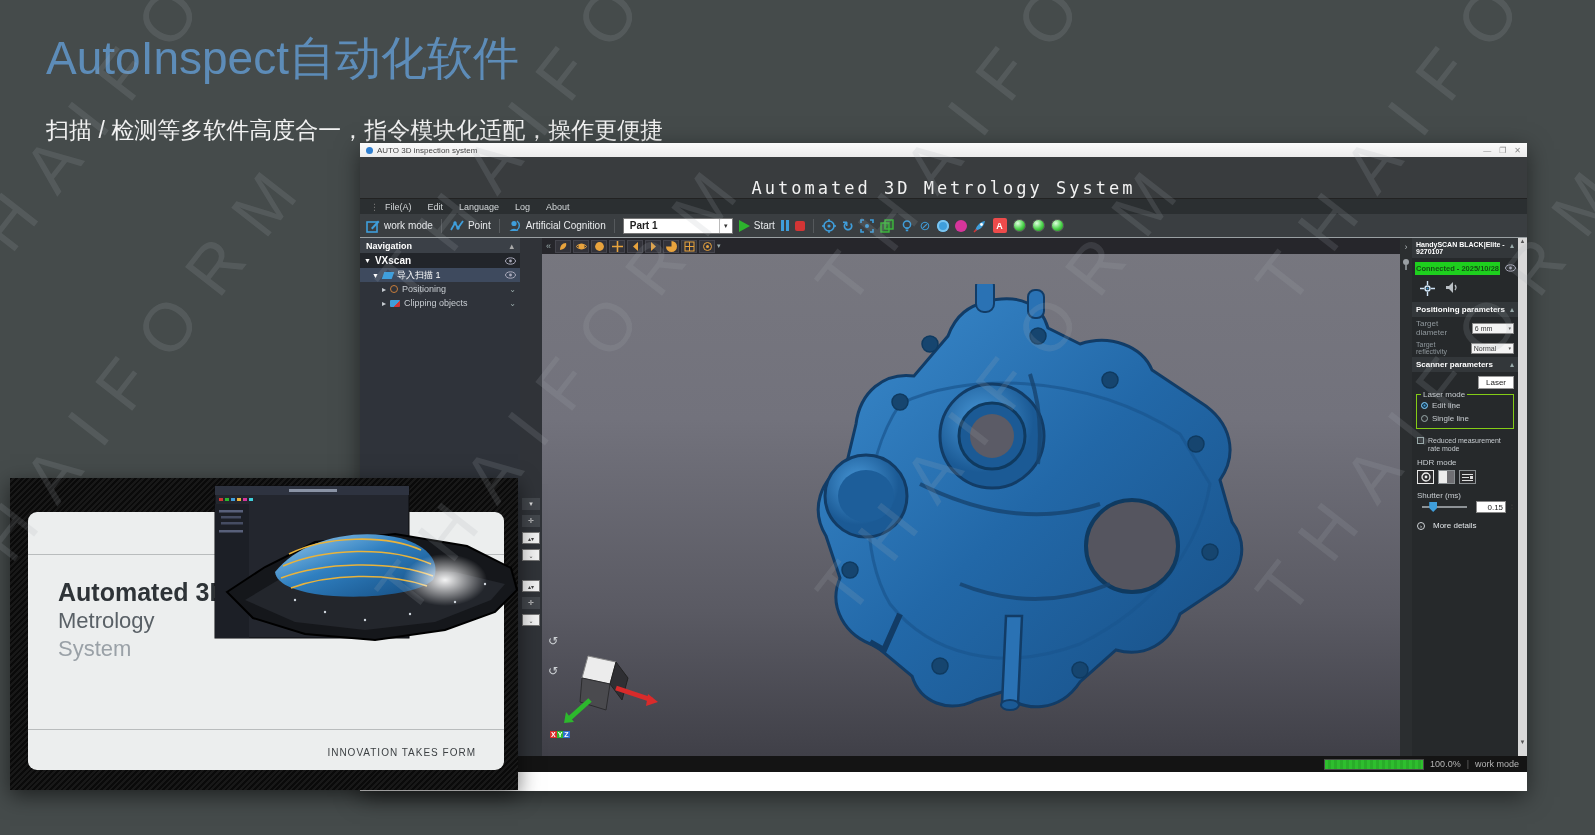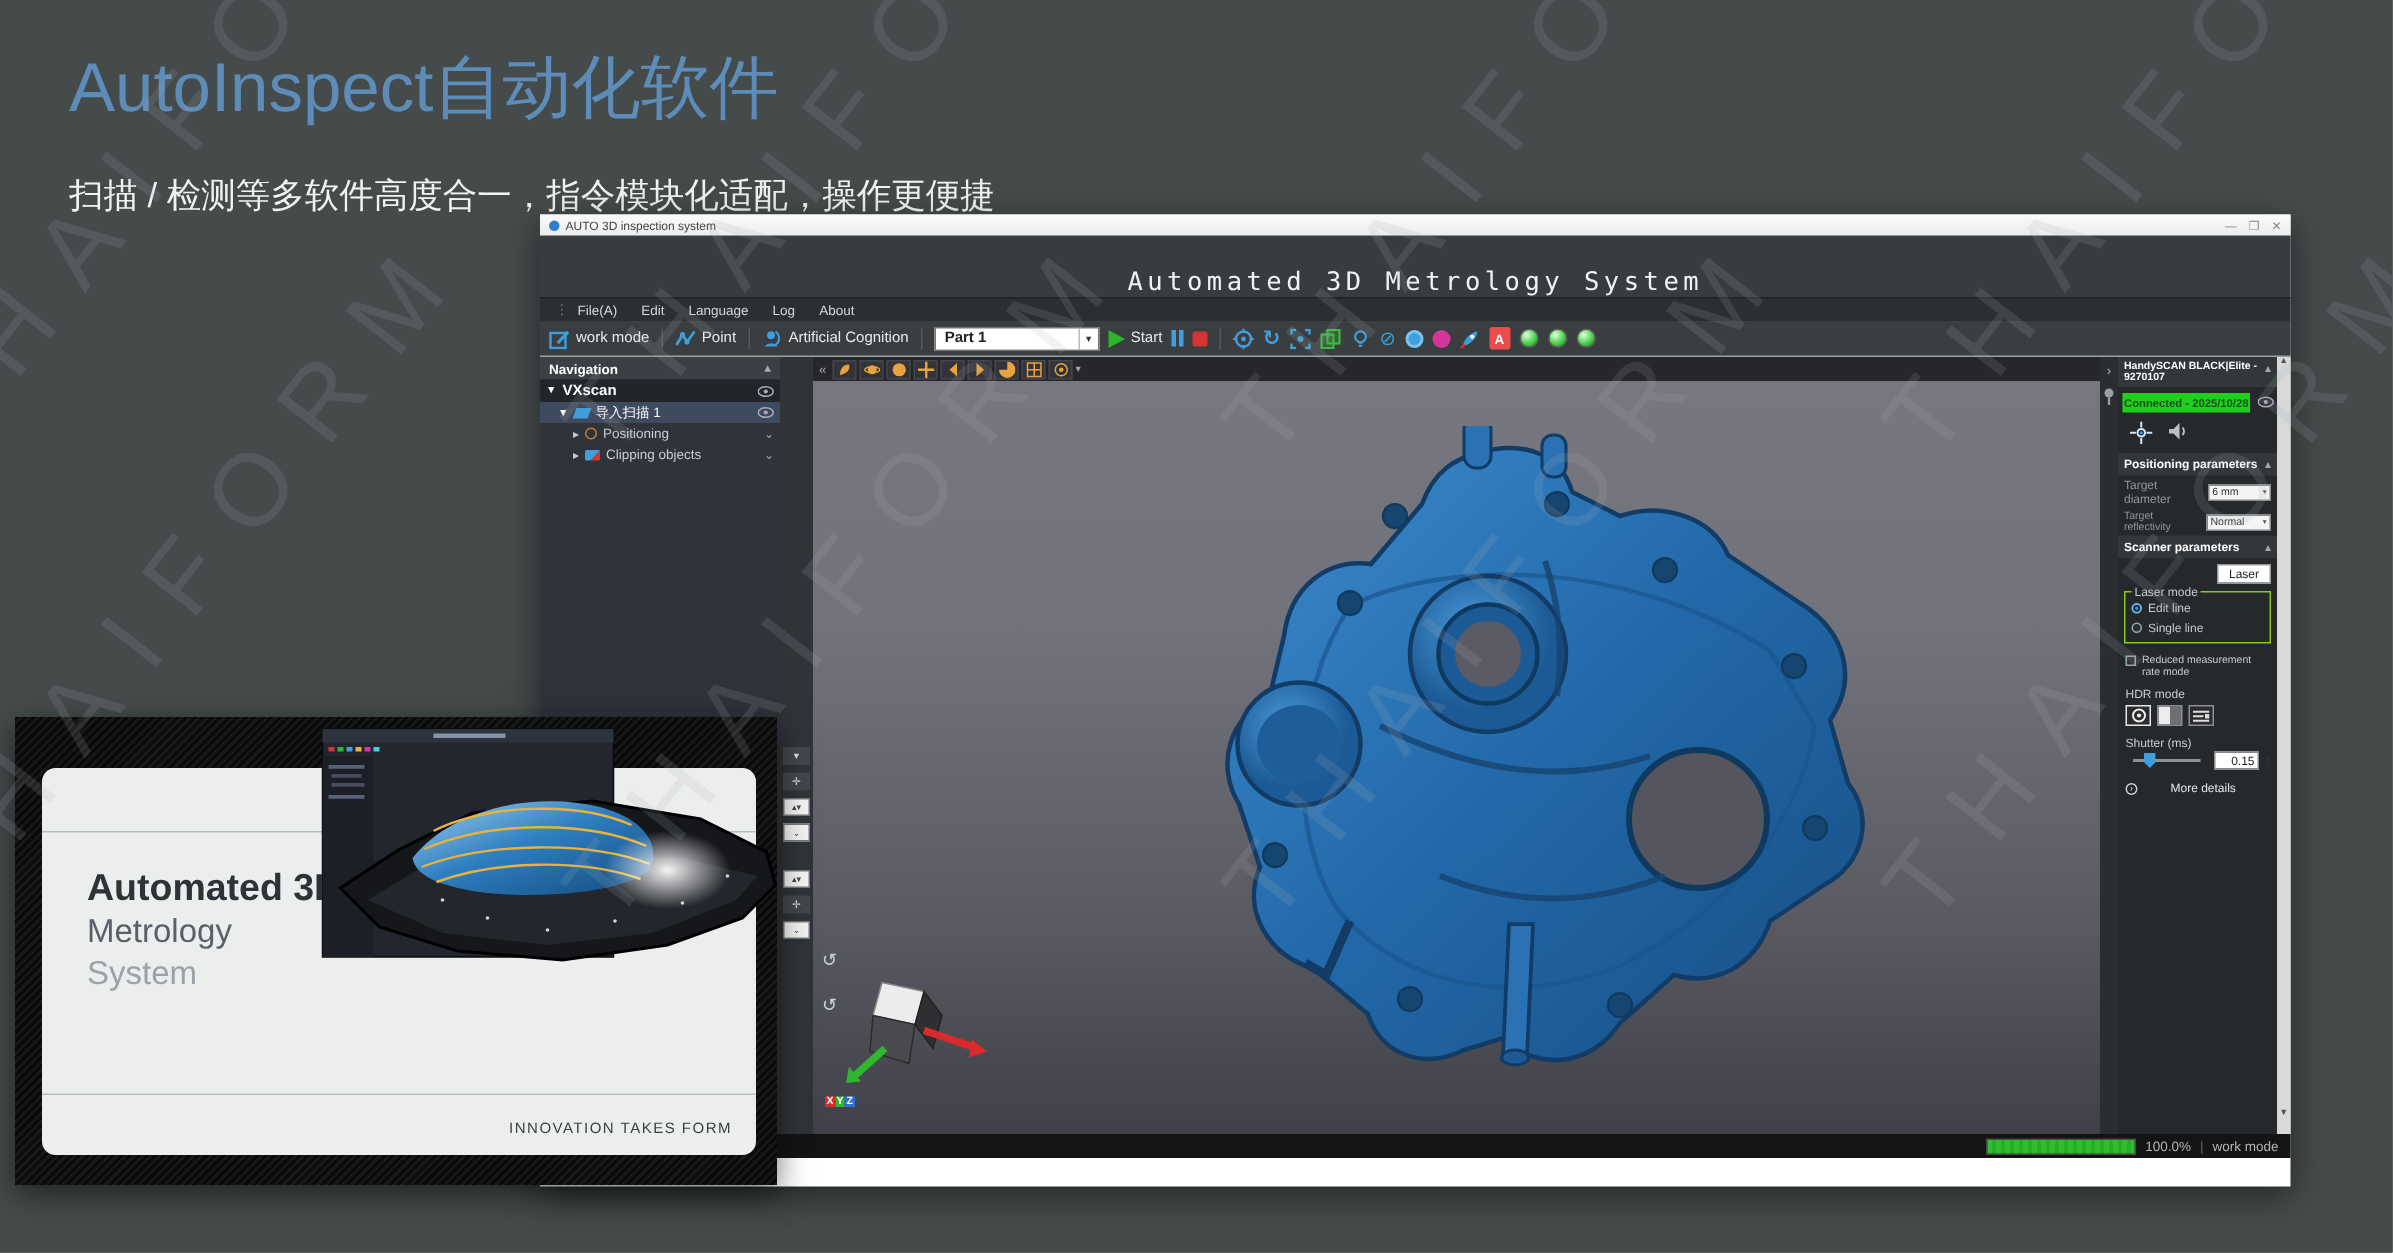--- a/index.html
+++ b/index.html
@@ -107,21 +107,21 @@
 
   
   .inset { position:absolute; left:10px; top:478px; width:508px; height:312px; z-index:20;
            background:repeating-linear-gradient(135deg,#0a0a0a 0 2px,#181818 2px 4px);
            box-shadow:0 6px 20px rgba(0,0,0,.55); }
   .card { position:absolute; left:18px; top:34px; width:476px; height:258px; background:#eceeee; border-radius:9px; }
   .card .hr { position:absolute; left:0; right:0; height:1px; background:#b9bcbd; }
   .card .t1 { position:absolute; left:30px; top:66px;  font-size:25px; font-weight:bold; color:#2e3337; }
   .card .t2 { position:absolute; left:30px; top:96px;  font-size:22px; color:#596066; }
   .card .t3 { position:absolute; left:30px; top:124px; font-size:22px; color:#9aa1a7; }
-  .card .tag { position:absolute; right:16px; bottom:12px; font-size:10px; letter-spacing:1px; color:#3b3f42; }
+  .card .tag { position:absolute; right:28px; bottom:12px; font-size:10px; letter-spacing:1px; color:#3b3f42; }
   .insetart { position:absolute; left:195px; top:-6px; width:322px; height:196px; z-index:2; }
 
   .icon14 { width:14px; height:14px; flex:none; }
   .gizmo { position:absolute; left:8px; bottom:28px; }
 </style>
 </head>
 <body>
 
 <div class="stage">
 
@@ -492,21 +492,21 @@
             <div class="handle"></div>
           </div>
           <span class="numbox">
               <span>0.15</span>
             </span>
           <span class="spin">
               <span>▲</span>
               <span>▼</span>
             </span>
         </div>
-        <div style="display:flex;align-items:center;gap:22px;padding:7px 5px;color:#e2e6e9">
+        <div style="display:flex;align-items:center;gap:8px;padding:7px 5px;color:#e2e6e9">
           <span style="width:8px;height:8px;border:1px solid #cfd3d6;border-radius:50%;display:inline-flex;align-items:center;justify-content:center;font-size:6px">›</span>
           <span>More details</span>
         </div>
       </div>
 
       <div class="scrollbar">
         <div>▲</div>
         <div style="margin-top:495px">▼</div>
       </div>
     </div>

